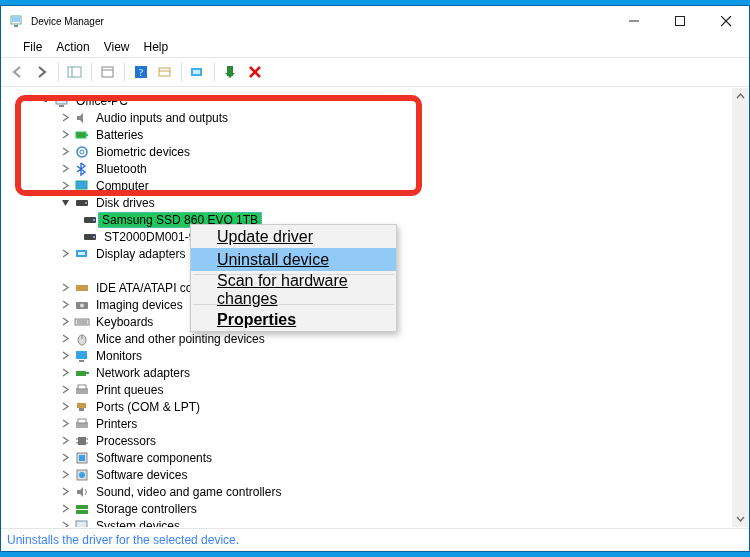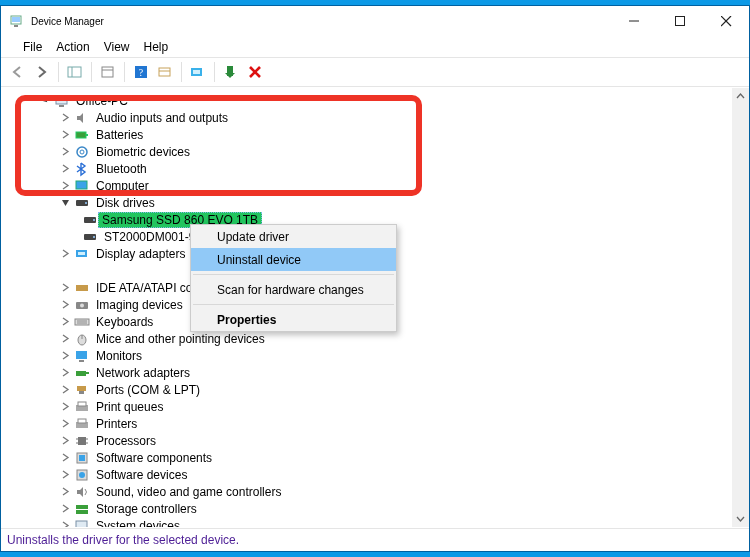--- a/index.html
+++ b/index.html
@@ -21,25 +21,25 @@
   .arrow{width:14px;height:14px;display:flex;align-items:center;justify-content:center;color:#666;font-size:9px;}
   .arrow svg{display:block;}
   .dev-icon{width:16px;height:16px;display:flex;align-items:center;justify-content:center;margin:0 4px 0 2px;}
   .row.selected .label-wrap{background:#22c55e;border:1px dotted #7ab7e8;padding:0 3px;margin-left:-4px;}
   .label-wrap{padding:0 2px;}
   .lvl0{padding-left:2px;}
   .lvl1{padding-left:22px;}
   .lvl2{padding-left:44px;}
   .redbox{position:absolute;left:14px;top:89px;width:395px;height:89px;border:6px solid #ee3326;border-radius:10px;pointer-events:none;z-index:5;}
   .ctx{position:absolute;left:189px;top:218px;width:205px;background:#f2f2f2;border:1px solid #ccc;box-shadow:2px 3px 6px rgba(0,0,0,.25);z-index:6;}
-  .ctx-item{height:23px;display:flex;align-items:center;padding-left:26px;font-size:12px;}
+  .ctx-item{height:23px;display:flex;align-items:center;padding-left:26px;font-size:16px;text-decoration:underline;}
   .ctx-item.hl{background:#91c9f7;}
   .ctx-sep{height:1px;background:#d8d8d8;margin:3px 2px;}
   .ctx-item.bold{font-weight:600;}
-  .statusbar{position:absolute;left:0;right:0;bottom:0;height:22px;border-top:1px solid #e5e5e5;display:flex;align-items:center;padding-left:6px;font-size:12px;color:#4c1d95;}
+  .statusbar{position:absolute;left:0;right:0;bottom:0;height:22px;border-top:1px solid #e5e5e5;display:flex;align-items:center;padding-left:6px;font-size:12px;color:#3b82f6;}
   .scrollbar{position:absolute;top:82px;right:0;bottom:24px;width:17px;background:#f0f0f0;}
   .sb-up,.sb-dn{height:17px;display:flex;align-items:center;justify-content:center;color:#666;}
   .sb-tr{position:absolute;top:17px;bottom:17px;left:0;right:0;}
   svg{display:block;}
 </style>
 </head>
 <body>
 
 <div class="window">
 
@@ -365,39 +365,39 @@
           <span class="label-wrap">Network adapters</span>
         </div>
       <div class="row lvl1">
           <span class="arrow">
             <svg width="9" height="9">
               <path d="M2 1 L7 4.5 L2 8" fill="none" stroke="#777" stroke-width="1.3"></path>
             </svg>
           </span>
           <span class="dev-icon">
             <svg width="16" height="16">
+              <rect x="2" y="6" width="12" height="6" fill="#aaa"></rect>
+              <rect x="4" y="3" width="8" height="4" fill="#fff" stroke="#888"></rect>
+            </svg>
+          </span>
+          <span class="label-wrap">Print queues</span>
+        </div>
+      <div class="row lvl1">
+          <span class="arrow">
+            <svg width="9" height="9">
+              <path d="M2 1 L7 4.5 L2 8" fill="none" stroke="#777" stroke-width="1.3"></path>
+            </svg>
+          </span>
+          <span class="dev-icon">
+            <svg width="16" height="16">
               <rect x="3" y="4" width="9" height="5" fill="#c79a4a"></rect>
               <rect x="5" y="9" width="5" height="3" fill="#888"></rect>
             </svg>
           </span>
           <span class="label-wrap">Ports (COM &amp; LPT)</span>
-        </div>
-      <div class="row lvl1">
-          <span class="arrow">
-            <svg width="9" height="9">
-              <path d="M2 1 L7 4.5 L2 8" fill="none" stroke="#777" stroke-width="1.3"></path>
-            </svg>
-          </span>
-          <span class="dev-icon">
-            <svg width="16" height="16">
-              <rect x="2" y="6" width="12" height="6" fill="#aaa"></rect>
-              <rect x="4" y="3" width="8" height="4" fill="#fff" stroke="#888"></rect>
-            </svg>
-          </span>
-          <span class="label-wrap">Print queues</span>
         </div>
       <div class="row lvl1">
           <span class="arrow">
             <svg width="9" height="9">
               <path d="M2 1 L7 4.5 L2 8" fill="none" stroke="#777" stroke-width="1.3"></path>
             </svg>
           </span>
           <span class="dev-icon">
             <svg width="16" height="16">
               <rect x="2" y="6" width="12" height="6" fill="#aaa"></rect>

